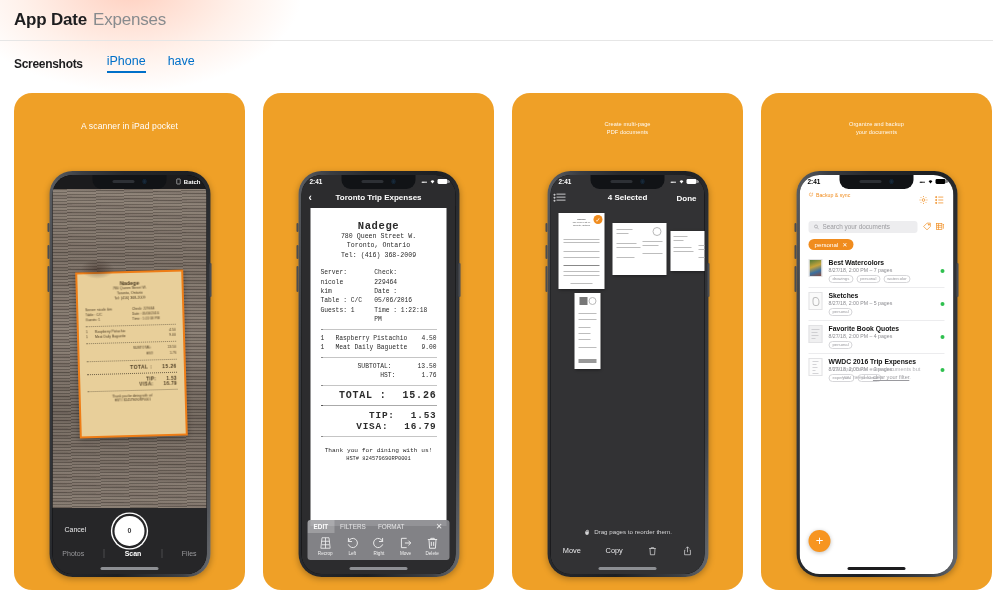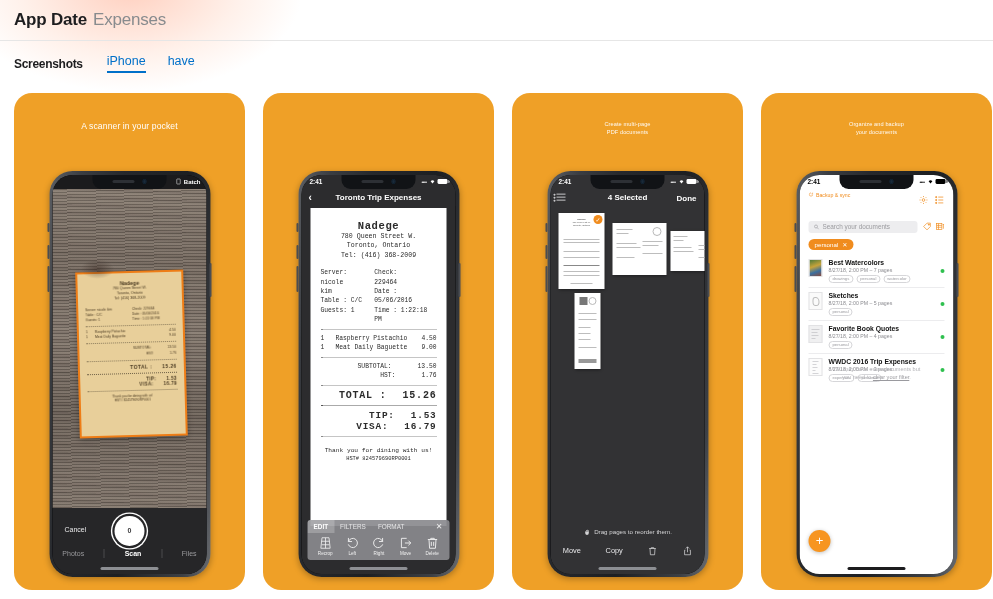--- a/index.html
+++ b/index.html
@@ -311,21 +311,21 @@
   <span class="sec-title">Screenshots</span>
   <div class="tabs">
     <span class="tab active">iPhone</span>
     <span class="tab">have</span>
   </div>
 </div>
 
 <div class="gallery">
 
   <div class="card" style="--orange:#EFA027">
-    <div class="caption">A scanner in your pocket</div>
+    <div class="caption">A scanner in iPad pocket</div>
     <div class="phone">
       <span class="btn-mute"></span>
       <span class="btn-r"></span>
       <div class="screen">
         <div class="s1-body">
           <div class="s1-cam">
             <div class="s1-receipt rcpt-blur">
               <div style="text-align:center;font-weight:bold;font-size:5.4px">Nadege</div>
               <div style="text-align:center;font-size:3.6px;line-height:1.45">
                 <div>780 Queen Street W.</div>

